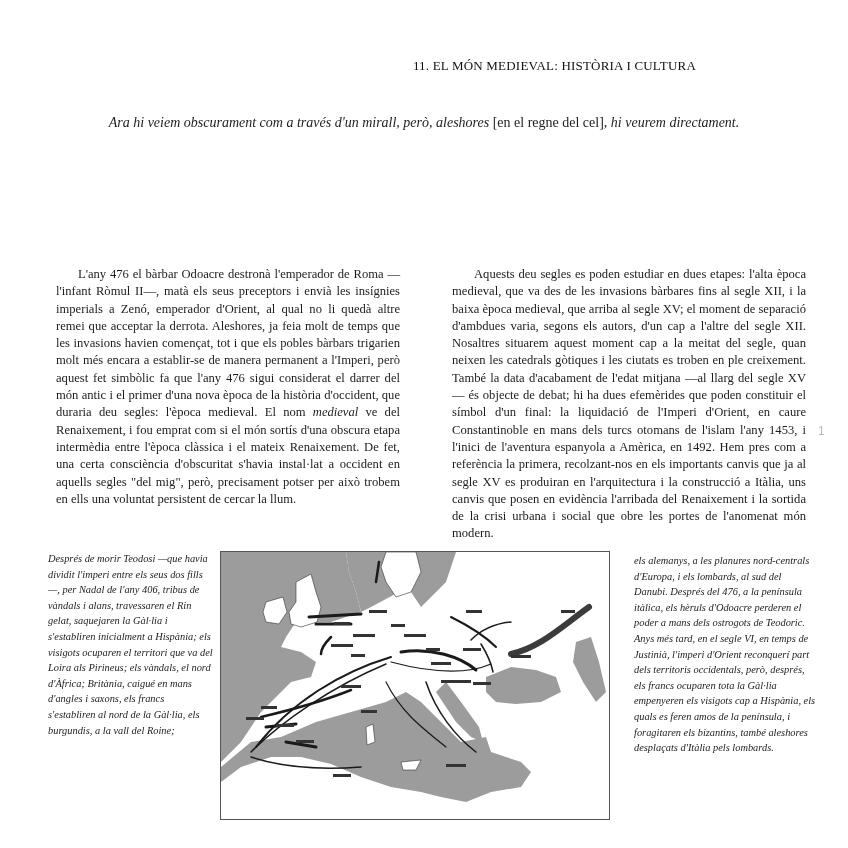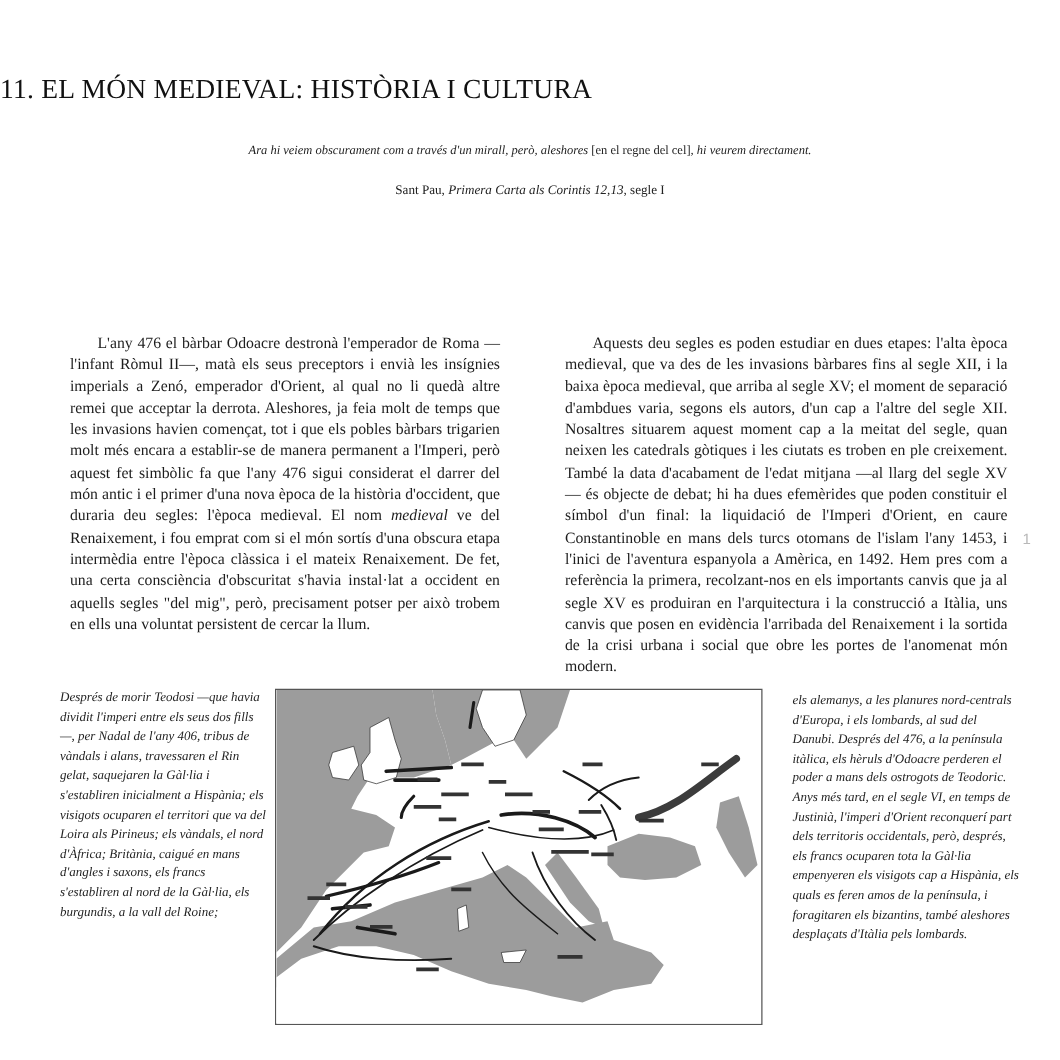--- a/index.html
+++ b/index.html
@@ -1,22 +1,22 @@
 <!DOCTYPE html>
 <html><head>
 <meta charset="utf-8">
 <style>
   html, body { margin: 0; padding: 0; background: #ffffff; }
   body { width: 848px; height: 848px; position: relative; overflow: hidden;
          font-family: "Liberation Serif", "DejaVu Serif", serif; color: #1a1a1a; }
   .page { position: absolute; inset: 0; }
-  .title { position: absolute; left: 0; width: 696px; top: 58px; text-align: left;
-           font-size: 22px; letter-spacing: 0.2px; color: #111; }
+  .title { position: absolute; left: 0; width: 696px; top: 58px; text-align: right;
+           font-size: 13px; letter-spacing: 0.2px; color: #111; }
   .epigraph { position: absolute; left: 60px; width: 728px; top: 115px; text-align: center;
-              font-size: 10px; font-style: italic; color: #222; font-family: Liberation Serif, serif; }
+              font-size: 14px; font-style: italic; color: #222; font-family: Liberation Serif, serif; }
   .epigraph .roman { font-style: normal; }
   .source { position: absolute; left: 0; width: 848px; top: 147px; text-align: center;
             font-size: 10.5px; color: #222; }
   .source i { font-style: italic; }
   .col { position: absolute; top: 258px; font-size: 12.6px; line-height: 17.3px;
          text-align: justify; color: #1c1c1c; }
   .col p { margin: 8px; text-indent: 22px; }
   .col-left { left: 48px; width: 360px; }
   .col-right { left: 444px; width: 370px; }
   .col i { font-style: italic; }
@@ -35,23 +35,20 @@
 <body>
 
 <div class="page">
 
   <h1 class="title" style="margin:0;font-weight:normal;">11. EL MÓN MEDIEVAL: HISTÒRIA I CULTURA</h1>
 
   <div class="epigraph">
     <span>Ara hi veiem obscurament com a través d'un mirall, però, aleshores </span><span class="roman">[en el regne del cel]</span><span>, hi veurem directament.</span>
   </div>
 
-  <div class="source">
-    <span>Sant Pau, </span><i>Primera Carta als Corintis 12,13</i><span>, segle I</span>
-  </div>
 
   <div class="col col-left">
     <p><span>L'any 476 el bàrbar Odoacre destronà l'emperador de Roma —l'infant Ròmul II—, matà els seus preceptors i envià les insígnies imperials a Zenó, emperador d'Orient, al qual no li quedà altre remei que acceptar la derrota. Aleshores, ja feia molt de temps que les invasions havien començat, tot i que els pobles bàrbars trigarien molt més encara a establir-se de manera permanent a l'Imperi, però aquest fet simbòlic fa que l'any 476 sigui considerat el darrer del món antic i el primer d'una nova època de la història d'occident, que duraria deu segles: l'època medieval. El nom </span><i>medieval</i><span> ve del Renaixement, i fou emprat com si el món sortís d'una obscura etapa intermèdia entre l'època clàssica i el mateix Renaixement. De fet, una certa consciència d'obscuritat s'havia instal·lat a occident en aquells segles "del mig", però, precisament potser per això trobem en ells una voluntat persistent de cercar la llum.</span></p>
   </div>
 
   <div class="col col-right">
     <p>Aquests deu segles es poden estudiar en dues etapes: l'alta època medieval, que va des de les invasions bàrbares fins al segle XII, i la baixa època medieval, que arriba al segle XV; el moment de separació d'ambdues varia, segons els autors, d'un cap a l'altre del segle XII. Nosaltres situarem aquest moment cap a la meitat del segle, quan neixen les catedrals gòtiques i les ciutats es troben en ple creixement. També la data d'acabament de l'edat mitjana —al llarg del segle XV— és objecte de debat; hi ha dues efemèrides que poden constituir el símbol d'un final: la liquidació de l'Imperi d'Orient, en caure Constantinoble en mans dels turcs otomans de l'islam l'any 1453, i l'inici de l'aventura espanyola a Amèrica, en 1492. Hem pres com a referència la primera, recolzant-nos en els importants canvis que ja al segle XV es produiran en l'arquitectura i la construcció a Itàlia, uns canvis que posen en evidència l'arribada del Renaixement i la sortida de la crisi urbana i social que obre les portes de l'anomenat món modern.</p>
   </div>
 
   <div class="pagenum">1</div>

